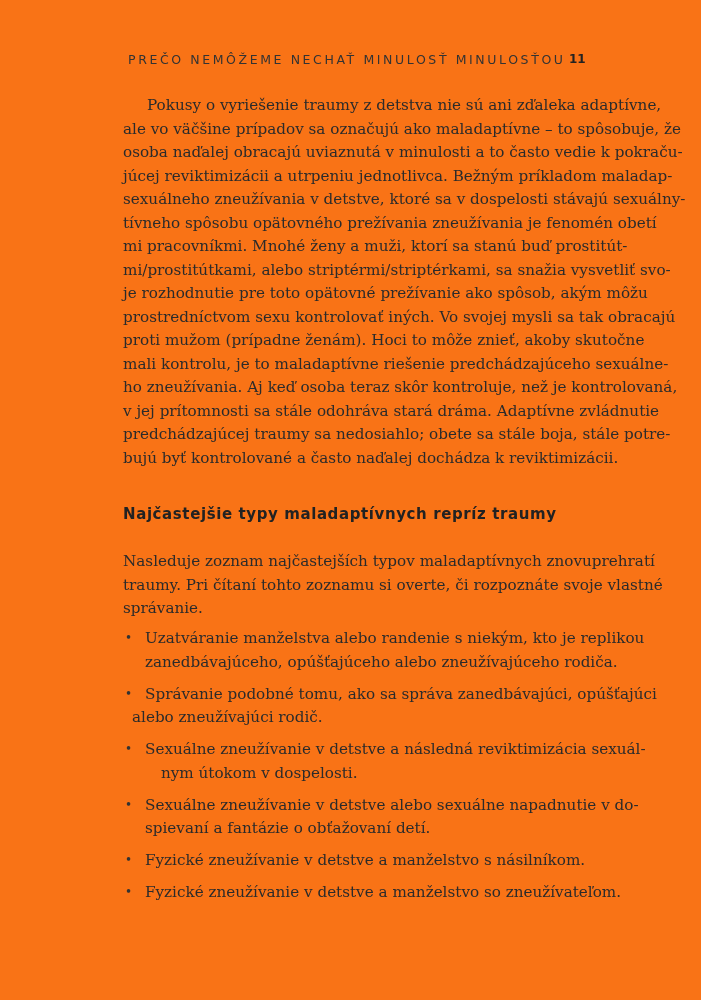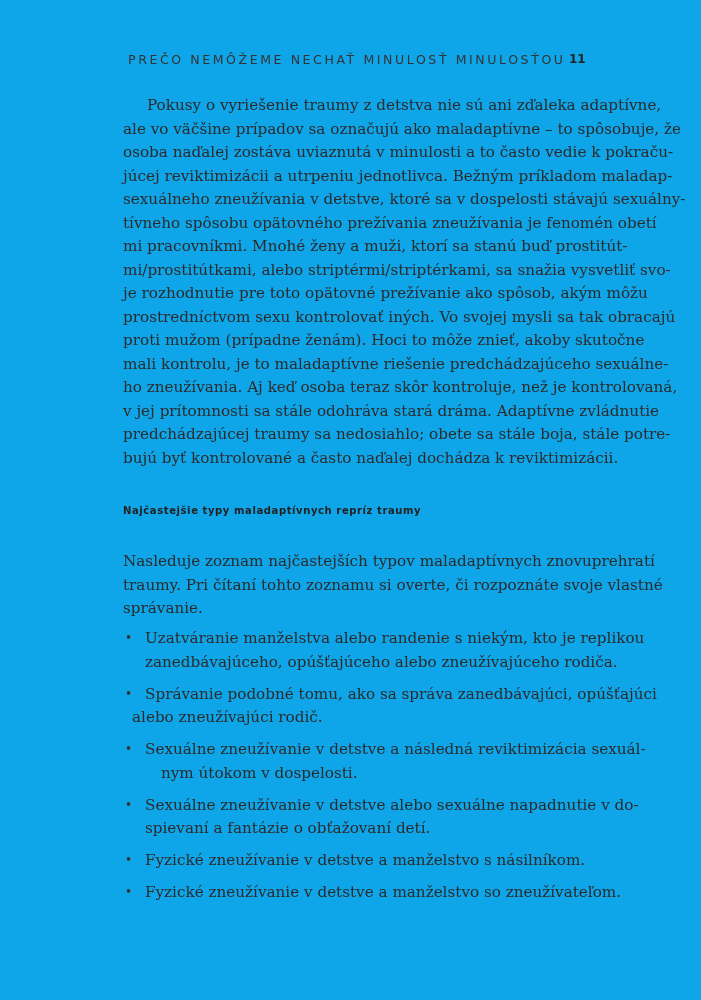--- a/index.html
+++ b/index.html
@@ -1,53 +1,53 @@
 <!DOCTYPE html>
 <html><head>
   <meta charset="utf-8">
   <style>
     html, body { margin: 0; padding: 0; background: #ffffff; }
     body { width: 701px; height: 1000px; position: relative; overflow: hidden; color: #2b2b2b; }
-    .page { position: absolute; left: 0; top: 0; width: 701px; height: 1000px; background: #0ea5e9; }
+    .page { position: absolute; left: 0; top: 0; width: 701px; height: 1000px; background: #f97316; }
     .running-head {
       position: absolute; top: 52px; left: 128px; width: 460px;
       font-family: "DejaVu Sans", sans-serif; font-size: 12.5px; letter-spacing: 2.6px;
       color: #333; white-space: nowrap;
     }
     .page-number {
       position: absolute; top: 52px; left: 569px;
       font-family: "DejaVu Sans", sans-serif; font-size: 12px; font-weight: bold; color: #222;
     }
     .body-text {
       font-family: "DejaVu Serif", serif; font-size: 15.2px; color: #2b2b2b;
     }
     .para { position: absolute; left: 123px; width: 476px; }
     .line { display: block; height: 23.5px; line-height: 23.5px; white-space: nowrap; text-align: justify; text-align-last: justify; }
     .line.last { text-align-last: left; }
     .line.indent { padding-left: 24px; }
     .heading {
       position: absolute; left: 123px; top: 505px;
-      font-family: "DejaVu Sans", sans-serif; font-weight: bold; font-size: 10px; letter-spacing: 0.6px; color: #222;
+      font-family: "DejaVu Sans", sans-serif; font-weight: bold; font-size: 15px; letter-spacing: 0.6px; color: #222;
       white-space: nowrap;
     }
     .bullets { position: absolute; left: 123px; top: 627px; width: 476px; margin: 0; padding: 0; list-style: none; }
     .bullet-item { position: relative; padding-left: 0; margin-bottom: 8.5px; }
     .bullet-dot { position: absolute; left: 2px; top: 0; line-height: 23.5px; font-size: 12px; color: #333; }
   </style>
 </head>
 <body>
 
 <div class="page">
   <div class="running-head">PREČO NEMÔŽEME NECHAŤ MINULOSŤ MINULOSŤOU</div>
   <div class="page-number">11</div>
 
   <div class="para body-text" style="top:94px;">
     <span class="line indent">Pokusy o vyriešenie traumy z detstva nie sú ani zďaleka adaptívne,</span>
     <span class="line">ale vo väčšine prípadov sa označujú ako maladaptívne – to spôsobuje, že</span>
-    <span class="line">osoba naďalej zostáva uviaznutá v minulosti a to často vedie k pokraču-</span>
+    <span class="line">osoba naďalej obracajú uviaznutá v minulosti a to často vedie k pokraču-</span>
     <span class="line">júcej reviktimizácii a utrpeniu jednotlivca. Bežným príkladom maladap-</span>
     <span class="line">sexuálneho zneužívania v detstve, ktoré sa v dospelosti stávajú sexuálny-</span>
     <span class="line">tívneho spôsobu opätovného prežívania zneužívania je fenomén obetí</span>
     <span class="line">mi pracovníkmi. Mnohé ženy a muži, ktorí sa stanú buď prostitút-</span>
     <span class="line">mi/prostitútkami, alebo striptérmi/striptérkami, sa snažia vysvetliť svo-</span>
     <span class="line">je rozhodnutie pre toto opätovné prežívanie ako spôsob, akým môžu</span>
     <span class="line">prostredníctvom sexu kontrolovať iných. Vo svojej mysli sa tak obracajú</span>
     <span class="line">proti mužom (prípadne ženám). Hoci to môže znieť, akoby skutočne</span>
     <span class="line">mali kontrolu, je to maladaptívne riešenie predchádzajúceho sexuálne-</span>
     <span class="line">ho zneužívania. Aj keď osoba teraz skôr kontroluje, než je kontrolovaná,</span>

